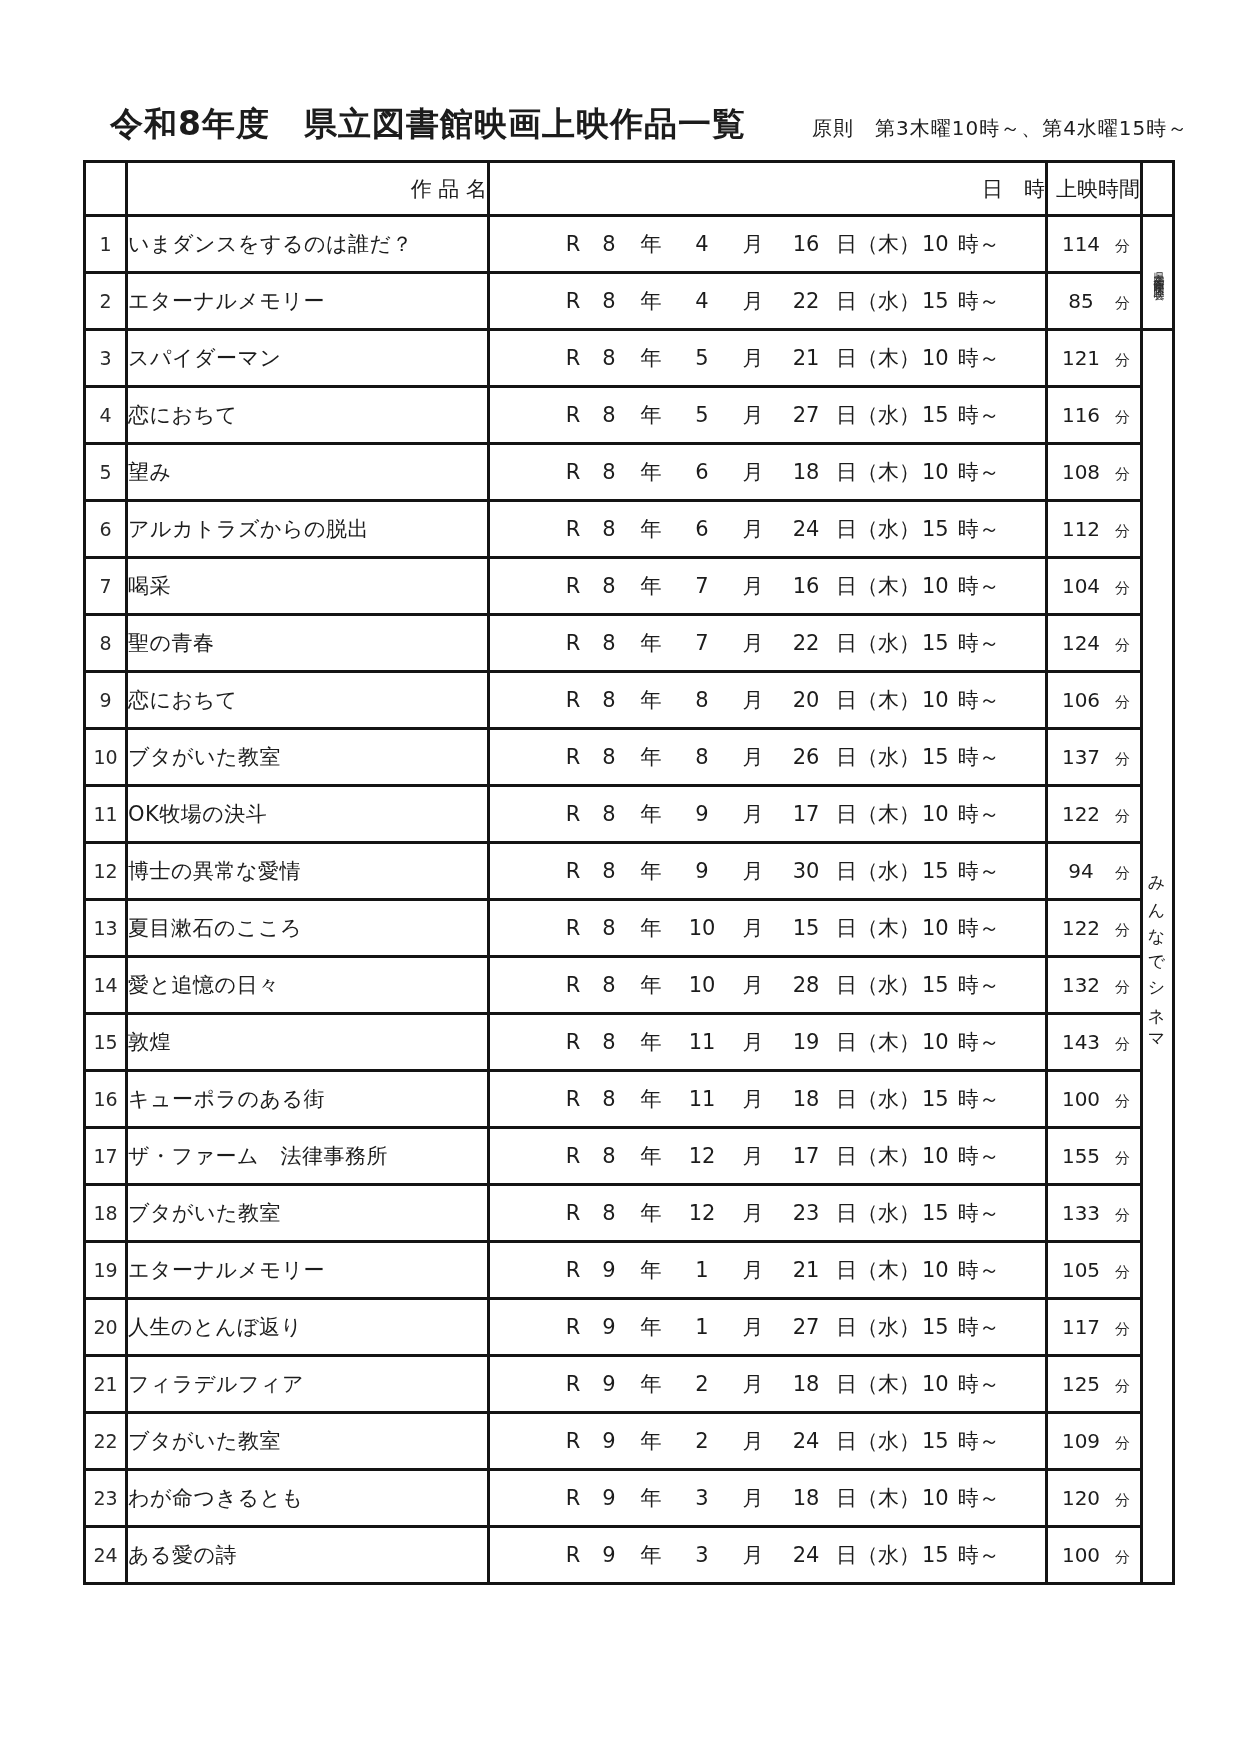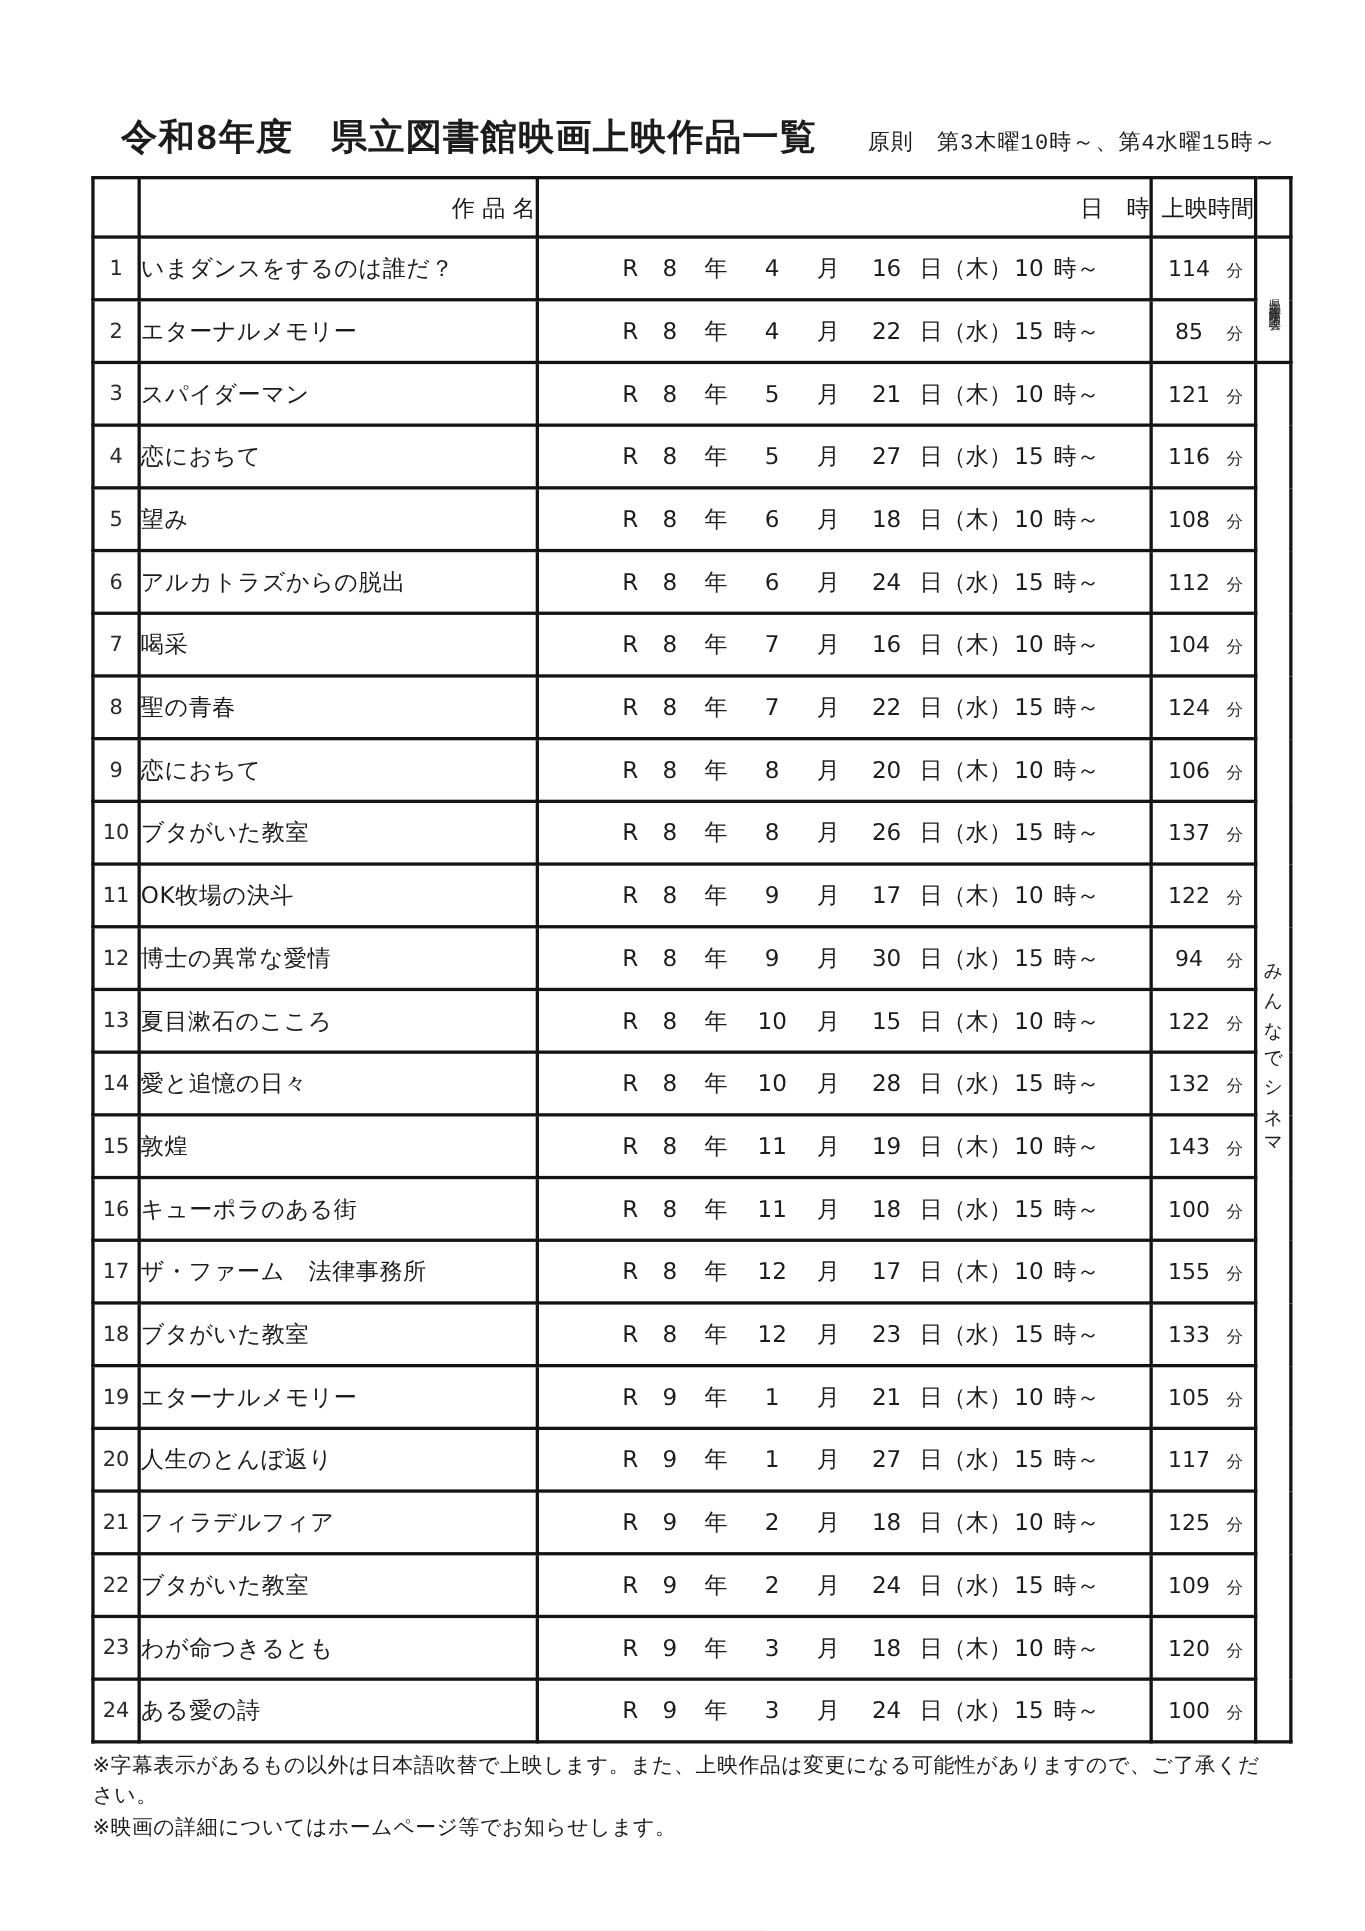--- a/index.html
+++ b/index.html
@@ -7,24 +7,24 @@
     position:relative;
     width:1241px;height:1755px;
     background:#ffffff;
     font-family:"DejaVu Sans","Liberation Sans",sans-serif;
     color:#1c1c1c;
     overflow:hidden;
   }
   
   .title-row{
     position:absolute;left:110px;top:102px;
-    display:flex;align-items:baseline;white-space:nowrap;font-family:Liberation Mono, monospace;
+    display:flex;align-items:baseline;white-space:nowrap;
   }
   .doc-title{font-size:33px;font-weight:bold;letter-spacing:1px;}
-  .doc-subtitle{font-size:20px;font-weight:normal;margin-left:46px;letter-spacing:1px;}
+  .doc-subtitle{font-size:20px;font-weight:normal;margin-left:66px;letter-spacing:1px;}
 
   
   .tbl-wrap{position:absolute;left:83px;top:160px;}
   table.screen{
     border-collapse:collapse;table-layout:fixed;
     width:1089px;
   }
   table.screen th,table.screen td{
     border:3px solid #141414;
     padding:0;overflow:hidden;
@@ -721,18 +721,14 @@
               <div class="dur-flex">
                 <span class="dur-num">100</span>
                 <span class="dur-unit">分</span>
               </div>
             </td>
           </tr>
         </tbody>
     </table>
   </div>
 
-  <div class="footnotes">
-    <p>※字幕表示があるもの以外は日本語吹替で上映します。また、上映作品は変更になる可能性がありますので、ご了承ください。</p>
-    <p>※映画の詳細についてはホームページ等でお知らせします。</p>
-  </div>
 
 </div>
 
 </body></html>

